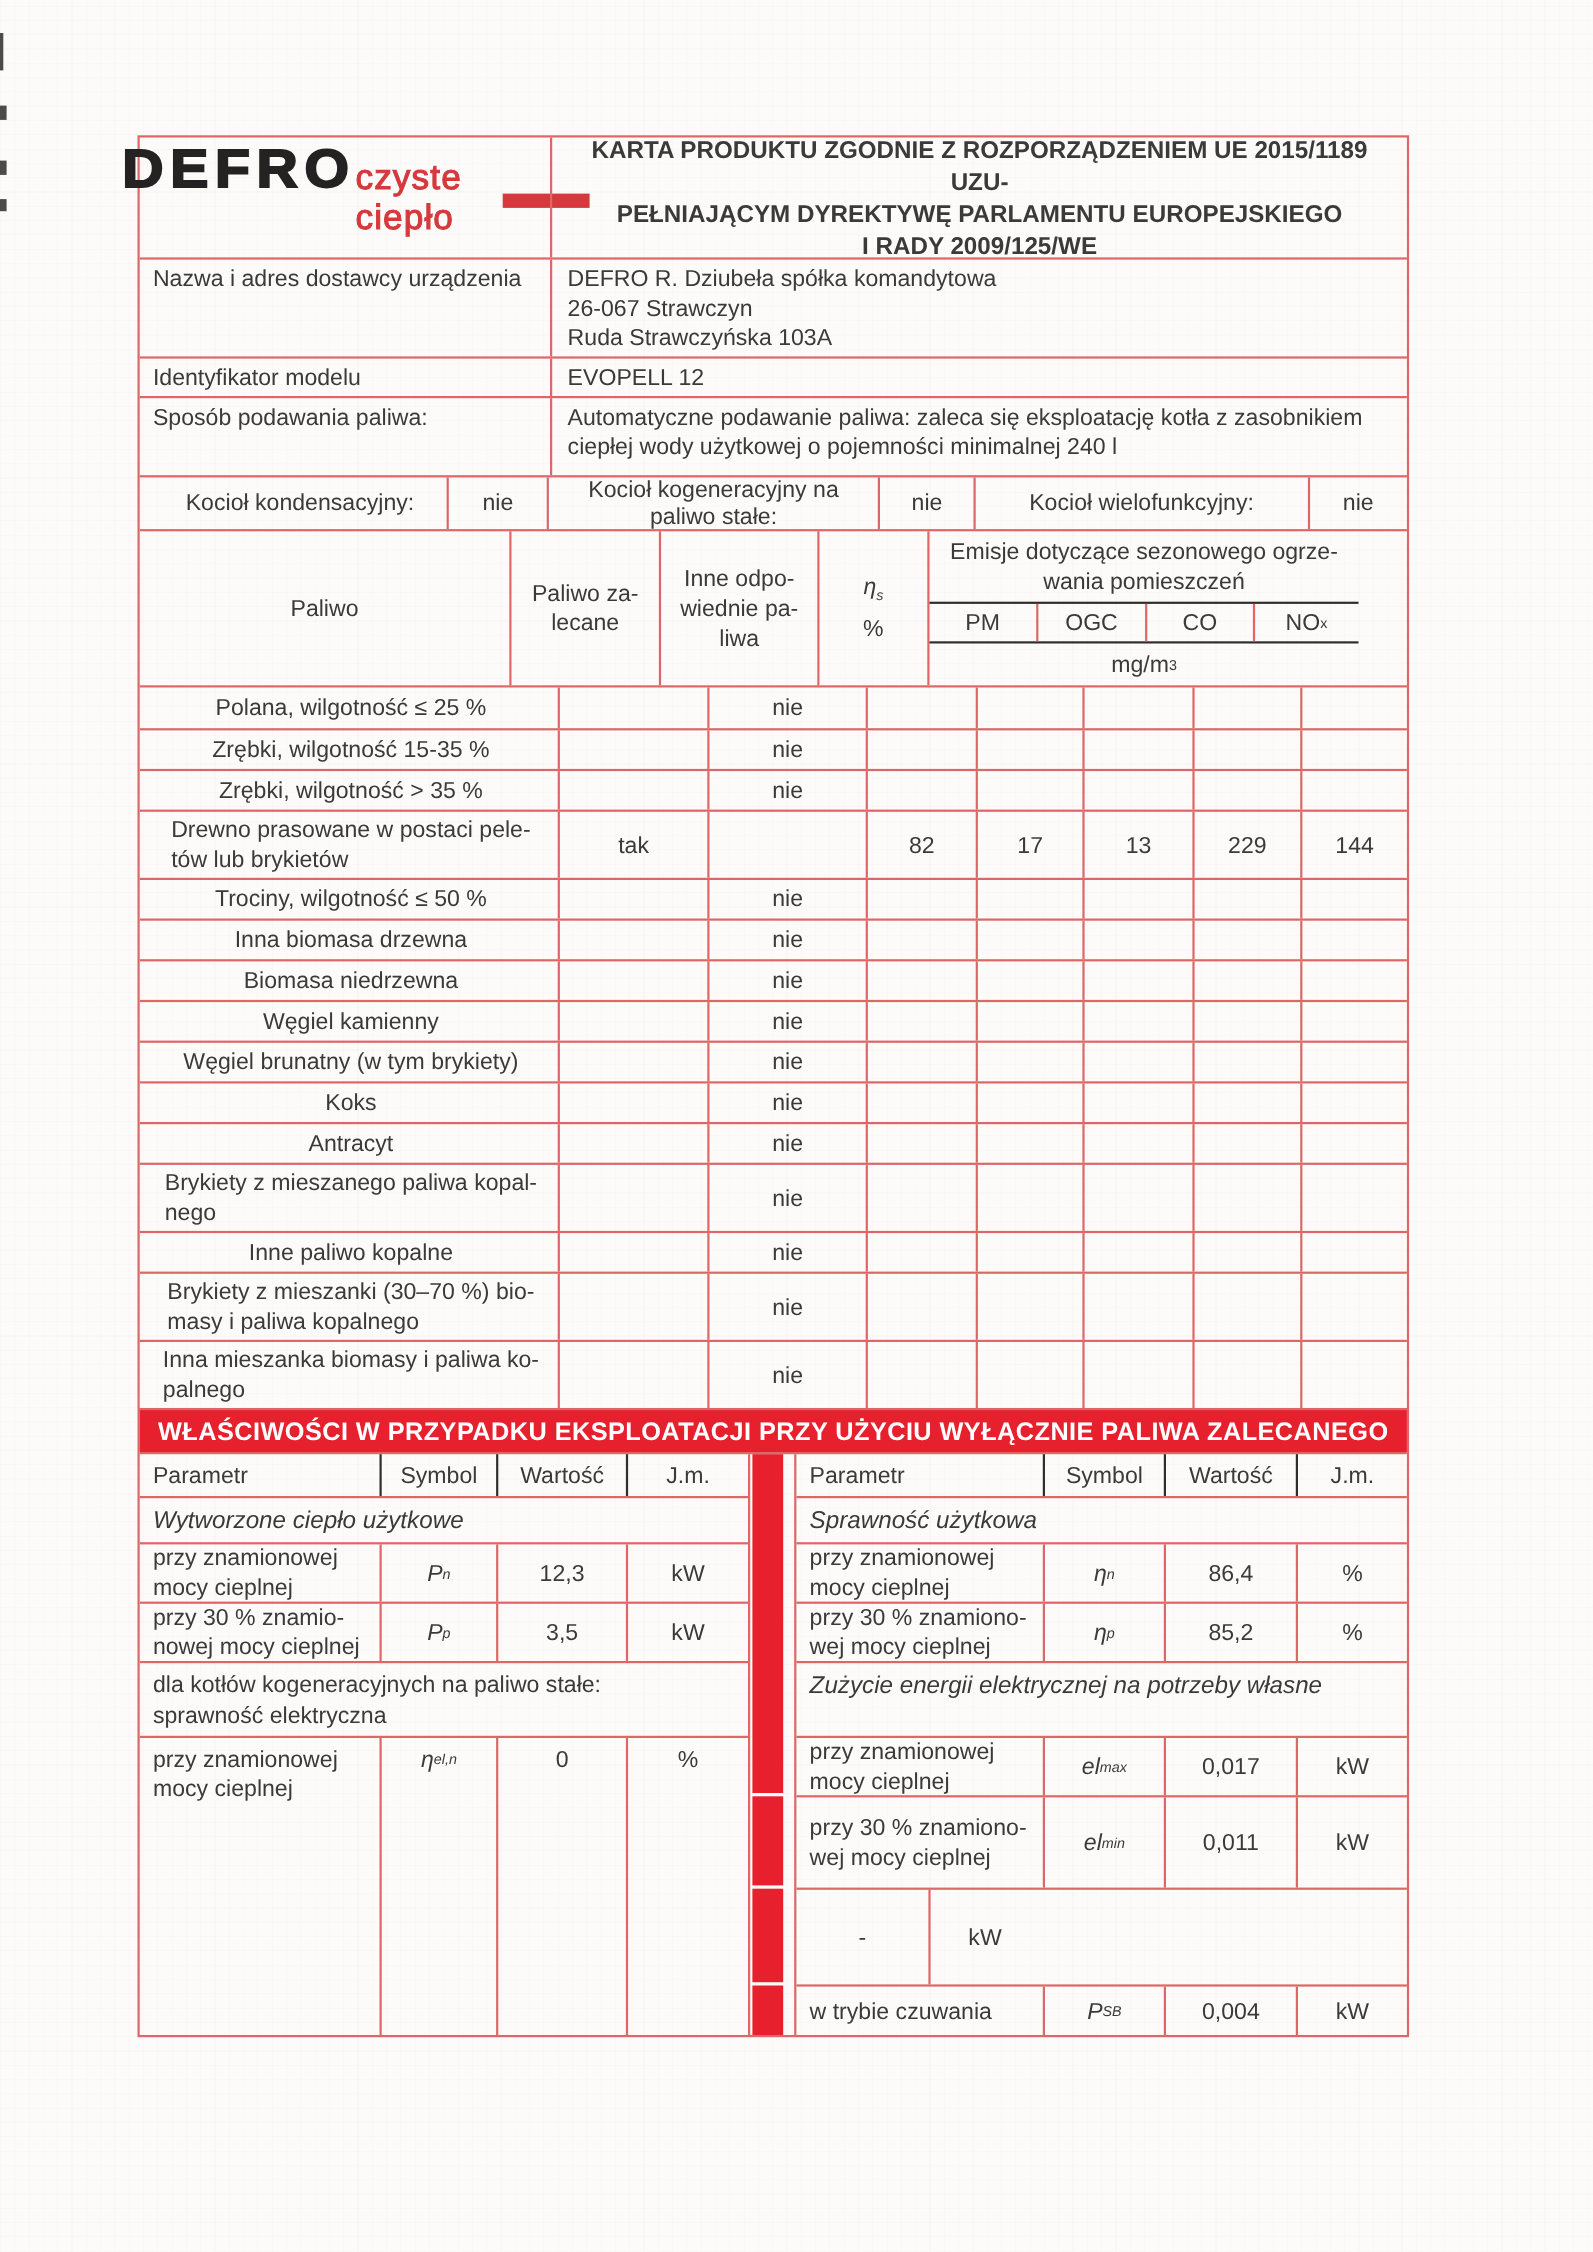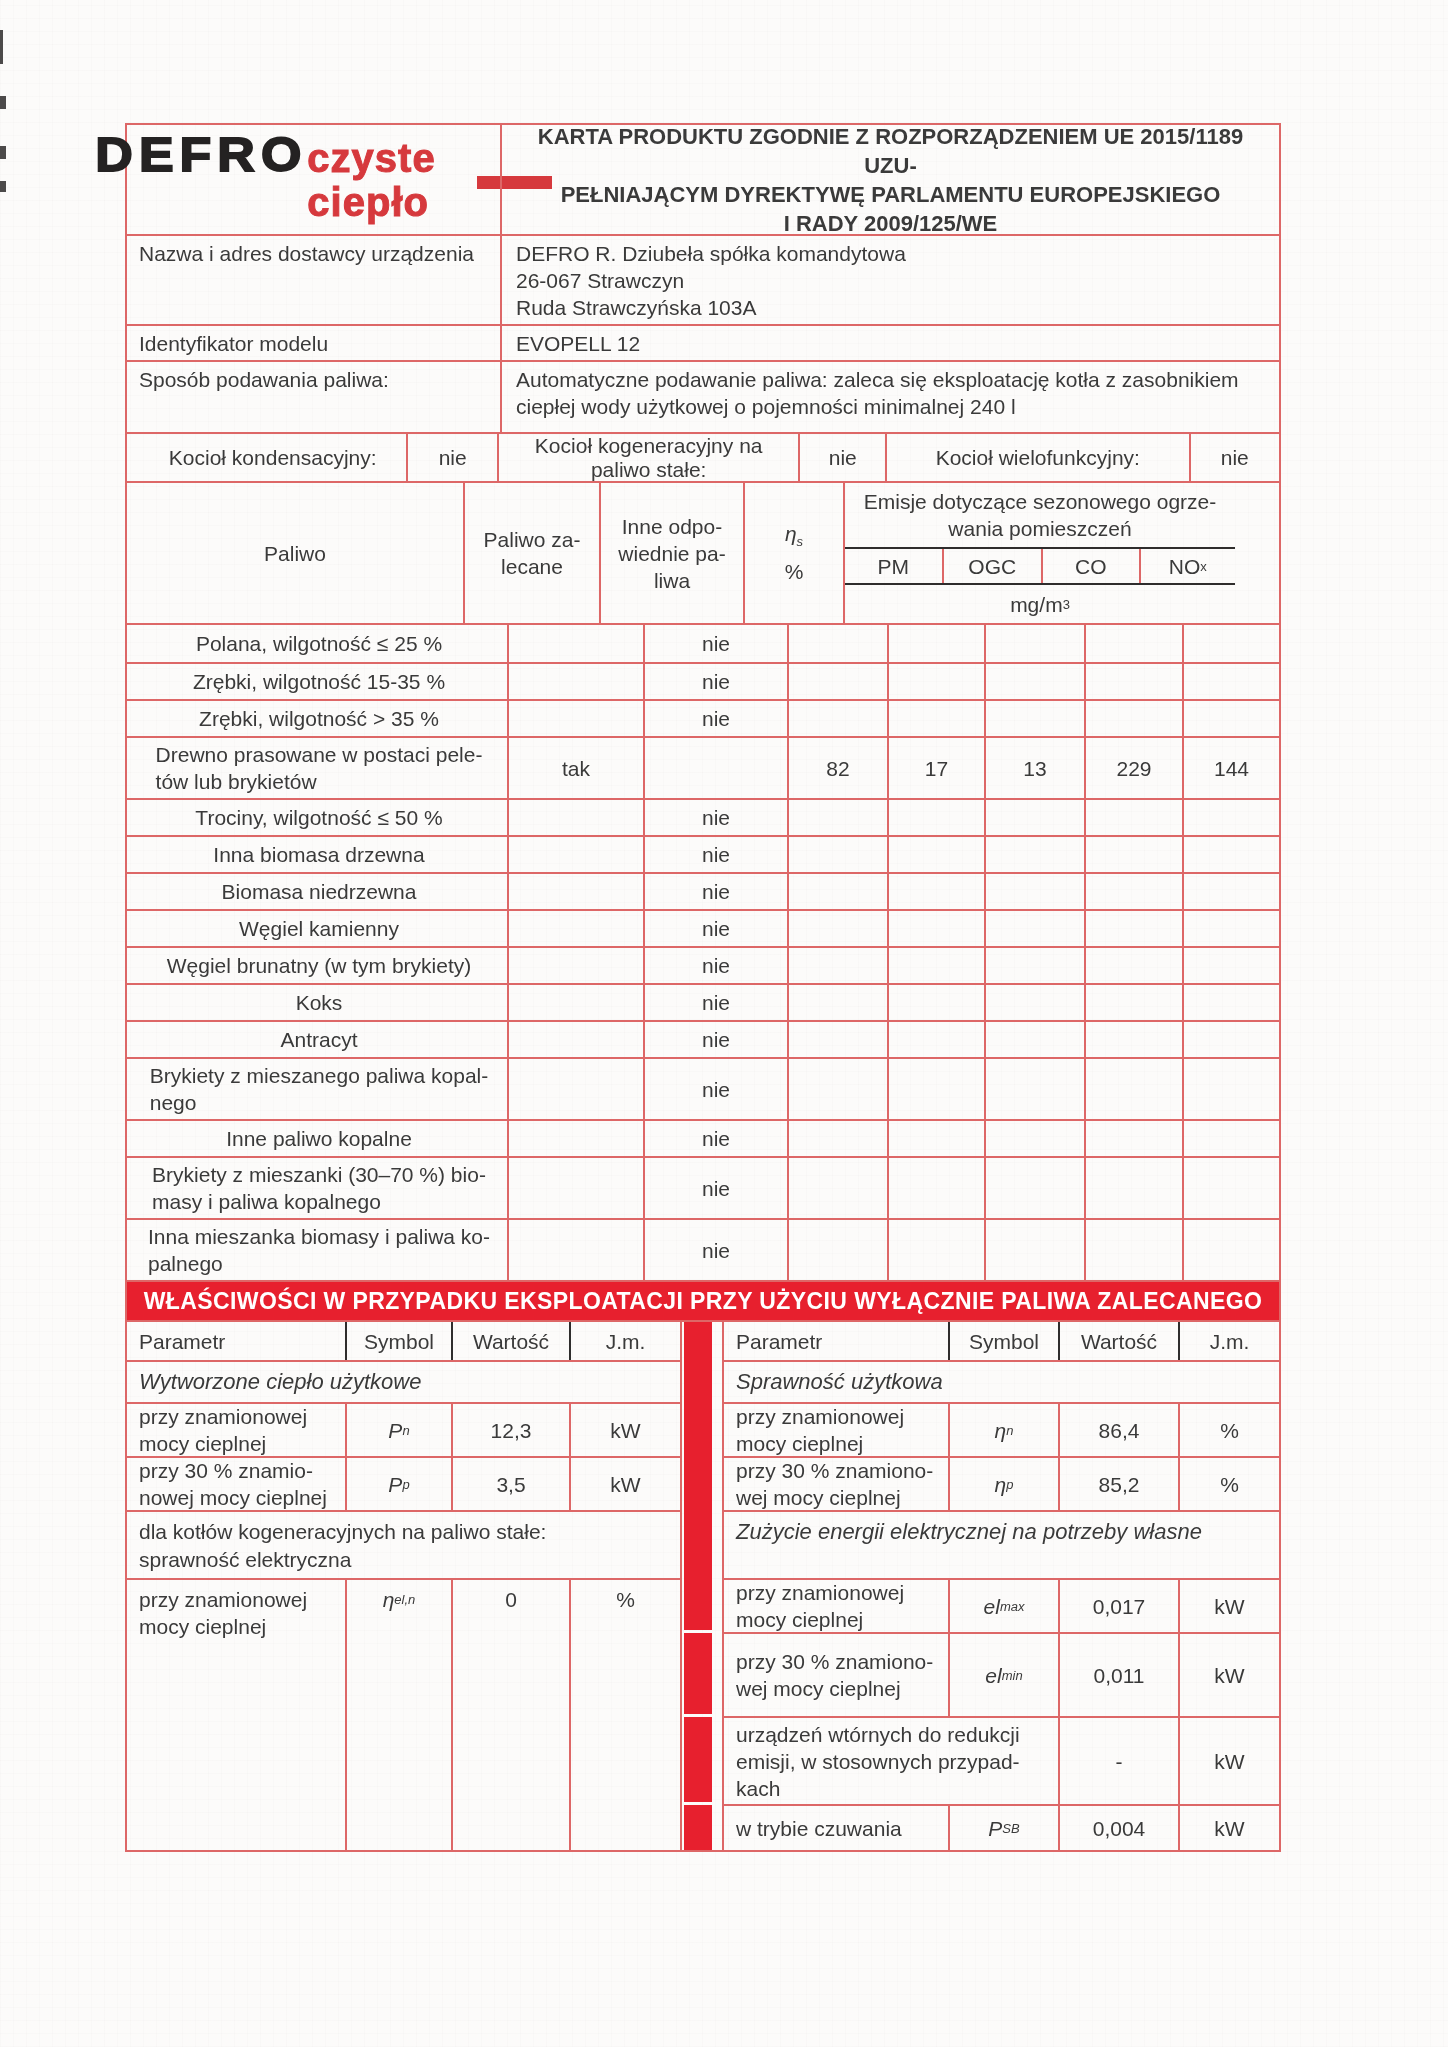--- a/index.html
+++ b/index.html
@@ -25,22 +25,22 @@
 
   .doc{position:absolute;left:125px;top:123px;width:1156px;border:2px solid var(--grid-line);
        font-size:21px;line-height:27px;}
   .doc > * + *{border-top:2px solid var(--grid-line);}
 
   
   .r-head{display:flex;height:109px;}
   .logo-cell{width:373px;display:flex;justify-content:center;padding-left:20px;}
   .logo-brand{font-size:52px;font-weight:bold;letter-spacing:6px;color:#242222;
               -webkit-text-stroke:2px #242222;line-height:1.05;transform:scaleY(.94);transform-origin:left center;}
-  .logo-tag{display:flex;align-items:center;color:var(--logo-red);font-size:40px;
-            font-weight:bold;letter-spacing:1px;-webkit-text-stroke:1px var(--logo-red);line-height:1.1;}
+  .logo-tag{display:flex;align-items:center;color:var(--logo-red);font-size:32px;
+            font-weight:normal;letter-spacing:1px;-webkit-text-stroke:1px var(--logo-red);line-height:1.1;}
   .logo-bar{width:116px;height:13px;background:var(--logo-red);display:inline-block;margin-top:5px;}
   .title-cell{flex:1;border-left:2px solid var(--grid-line);display:flex;align-items:center;justify-content:center;
               text-align:center;font-weight:bold;font-size:22px;line-height:29px;white-space:pre-line;padding:0 8px;}
 
   
   .trow{display:flex;}
   .trow .tlabel{width:373px;padding:4px 10px 0 12px;}
   .trow .tvalue{flex:1;border-left:2px solid var(--grid-line);padding:4px 12px 0 14px;white-space:pre-line;}
   .r-nazwa{height:90px;}
   .r-ident{height:36px;}
@@ -431,23 +431,20 @@
           <div class="rw4">kW</div>
         </div>
         <div class="btr h84">
           <div class="rw1 p">przy 30 % znamiono-
 wej mocy cieplnej</div>
           <div class="rw2 sym">el<sub>min</sub></div>
           <div class="rw3">0,011</div>
           <div class="rw4">kW</div>
         </div>
         <div class="btr h88">
-          <div class="rw12 p">urządzeń wtórnych do redukcji
-emisji, w stosownych przypad-
-kach</div>
           <div class="rw3">-</div>
           <div class="rw4">kW</div>
         </div>
         <div class="btr hfill">
           <div class="rw1 p">w trybie czuwania</div>
           <div class="rw2 sym">P<sub>SB</sub></div>
           <div class="rw3">0,004</div>
           <div class="rw4">kW</div>
         </div>
       </div>

